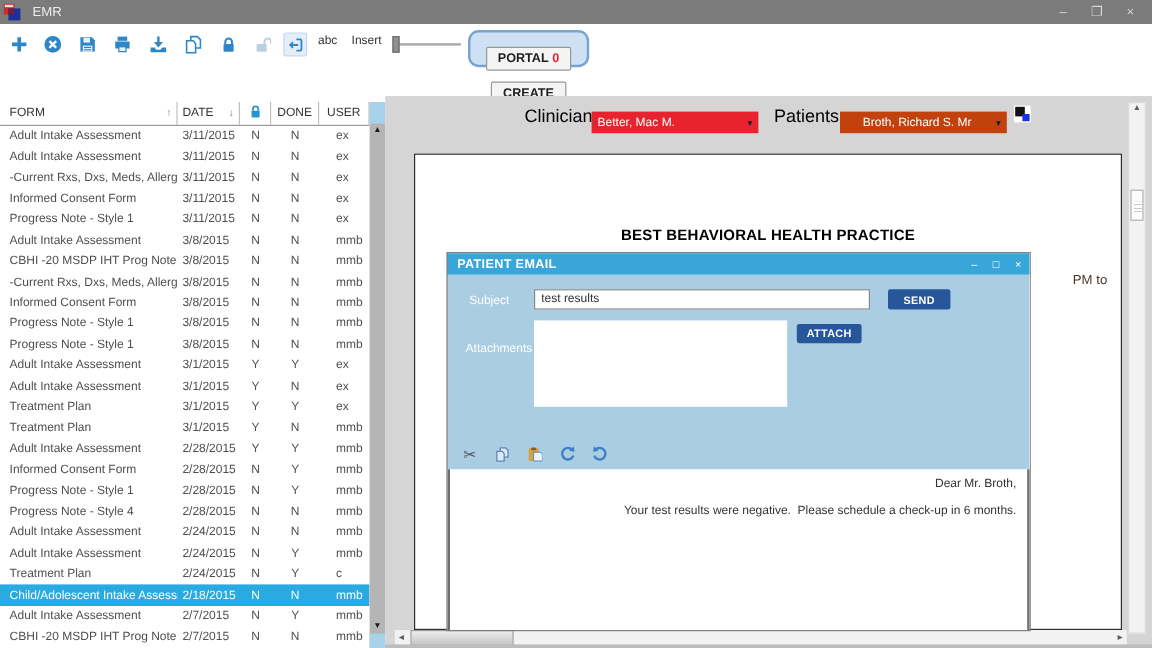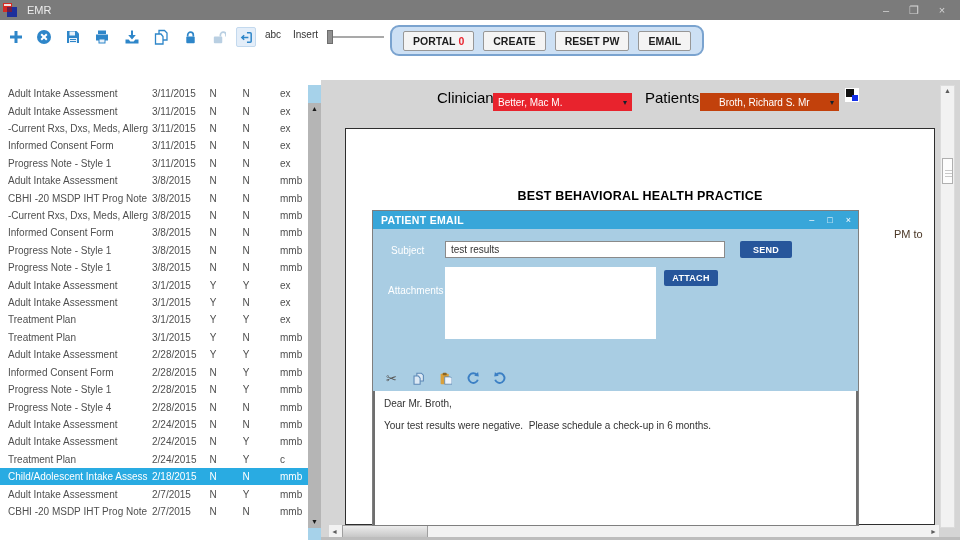--- a/index.html
+++ b/index.html
@@ -15,21 +15,21 @@
 
   
   .toolbar { position:absolute; top:20px; left:0; width:960px; height:60px; background:#fff; }
   .tbi { position:absolute; top:7px; width:20px; height:20px; display:flex; align-items:center; justify-content:center; }
   .tbi svg { display:block; }
   .tb-text { position:absolute; top:9px; font-size:10px; color:#333; }
   .exit-bg { background:#e4eef9; border:1px solid #c3d9ee; border-radius:2px; }
   .slider-line { position:absolute; top:16px; left:332px; width:52px; height:2px; background:#a9a9a9; }
   .slider-thumb { position:absolute; top:10px; left:327px; width:6px; height:14px; background:#909090; border:1px solid #6e6e6e; }
 
-  .btn-group { position:absolute; top:5px; height:31px; background:#cde0f4; border:2px solid #7aa3cf; border-radius:9px; display:flex; align-items:center; gap:9px; padding:12px 11px; }
+  .btn-group { position:absolute; top:5px; height:31px; background:#cde0f4; border:2px solid #7aa3cf; border-radius:9px; display:flex; align-items:center; gap:9px; padding:12px 11px;flex-direction:column; }
   .bg1 { left:390px; }
   .bg2 { left:663px; }
   .wbtn { background:#f4f4f4; border:1px solid #979797; border-radius:2px; font-size:10.5px; font-weight:bold; color:#1d1d1d; padding:3px 9px; display:flex; gap:3px; align-items:center; white-space:nowrap; }
   .wbtn .cnt { color:#e8232d; }
   .wbtn.wide { padding:3px 22px; }
 
   
   .table { position:absolute; top:85px; left:0; width:308px; height:455px; background:#fff; font-size:10px; color:#4f4f4f; overflow:hidden; }
   .thead { height:19.5px; display:flex; align-items:center; border-bottom:1px solid #9a9a9a; color:#333; }
   .th { height:100%; display:flex; align-items:center; border-right:1px solid #c0c0c0; }
@@ -91,21 +91,21 @@
   .modal-blue { position:relative; height:162px; background:#a9cde3; }
   .fld-label { position:absolute; color:#fff; font-size:10px; }
   .subject-input { position:absolute; left:72px; top:12px; width:280px; height:17px; border:1px solid #8a8a8a; background:#fff; font-size:10px; padding:0 5px; color:#333; font-family:"Liberation Sans", sans-serif; }
   .blue-btn { position:absolute; background:#27569b; color:#fff; font-size:9px; font-weight:bold; display:flex; align-items:center; justify-content:center; border-radius:2px; letter-spacing:0.3px; }
   .send-btn { left:367px; top:12px; width:52px; height:17px; }
   .attach-btn { left:291px; top:41px; width:54px; height:16px; }
   .attach-box { position:absolute; left:72px; top:38px; width:211px; height:72px; background:#fff; }
   .modal-icons { position:absolute; left:11px; bottom:5px; display:flex; gap:12px; align-items:center; height:16px; }
   .mi { width:15px; height:15px; display:flex; align-items:center; justify-content:center; }
   .scissors { color:#555; font-size:13px; }
-  .modal-white { flex:1; background:#fff; border-left:2px solid #6e6e6e; border-right:2px solid #6e6e6e; padding:7px 9px; font-size:10px; color:#333; }
+  .modal-white { flex:1; background:#fff; border-left:2px solid #6e6e6e; border-right:2px solid #6e6e6e; padding:7px 9px; font-size:10px; color:#333;text-align:right; }
   .eline { white-space:pre-wrap; margin-bottom:11px; }
 </style>
 </head>
 <body>
 
 <div class="screen">
 
   <div class="titlebar">
     <div class="logo">
       <svg width="15" height="15" viewBox="0 0 15 15">
@@ -197,20 +197,38 @@
         <div class="wbtn">
           <span>RESET PW</span>
         </div>
         <div class="wbtn">
           <span>EMAIL</span>
         </div>
       </div>
   </div>
 
   <div class="table">
+    <div class="thead">
+      <div class="th th-form">
+        <span>FORM</span>
+        <span class="sort-arrow">↑</span>
+      </div>
+      <div class="th th-date">
+        <span>DATE</span>
+        <span class="sort-arrow">↓</span>
+      </div>
+      <div class="th th-lock">
+        <span><svg width="12" height="12" viewBox="0 0 16 16">
+              <path d="M5 7V5.3a3 3 0 0 1 6 0V7" fill="none" stroke="#2196d4" stroke-width="2"></path>
+              <rect x="3.5" y="7" width="9" height="7.5" rx="1" fill="#2196d4"></rect>
+            </svg></span>
+      </div>
+      <div class="th th-done">DONE</div>
+      <div class="th th-user">USER</div>
+    </div>
     <div class="tbody">
         <div class="tr">
           <div class="td td-form">Adult Intake Assessment</div>
           <div class="td td-date">3/11/2015</div>
           <div class="td td-lock">N</div>
           <div class="td td-done">N</div>
           <div class="td td-user">ex</div>
         </div>
         <div class="tr">
           <div class="td td-form">Adult Intake Assessment</div>

